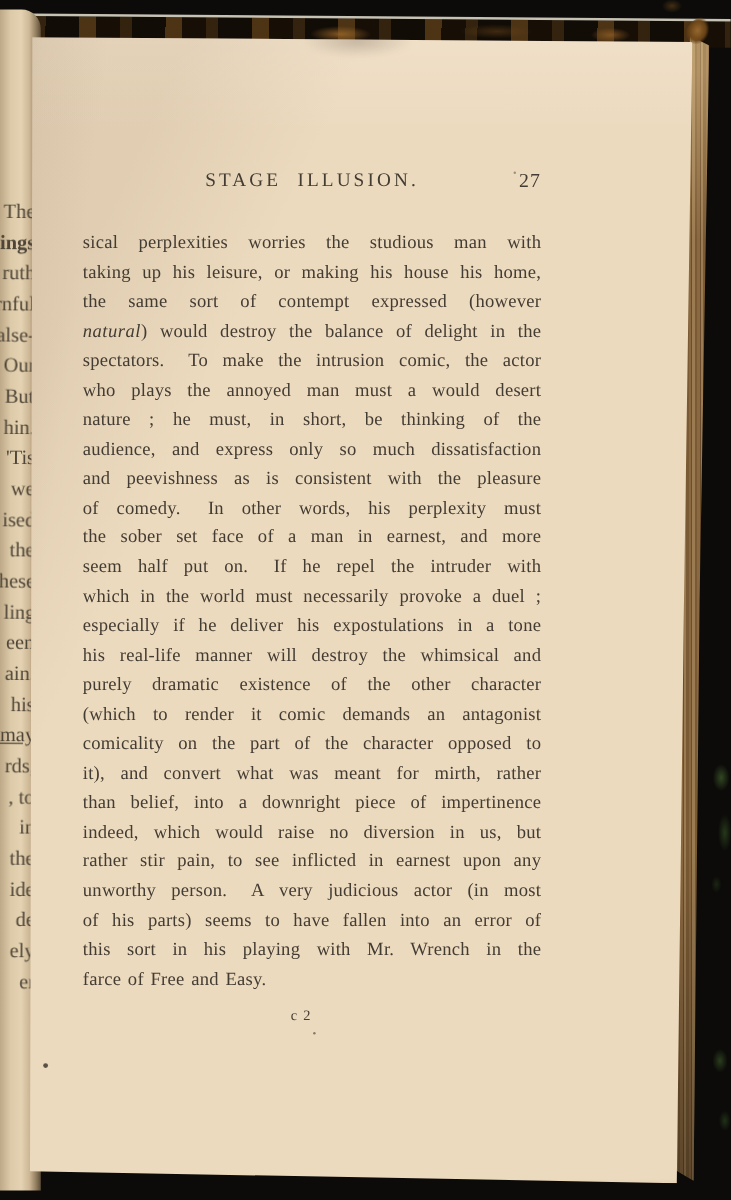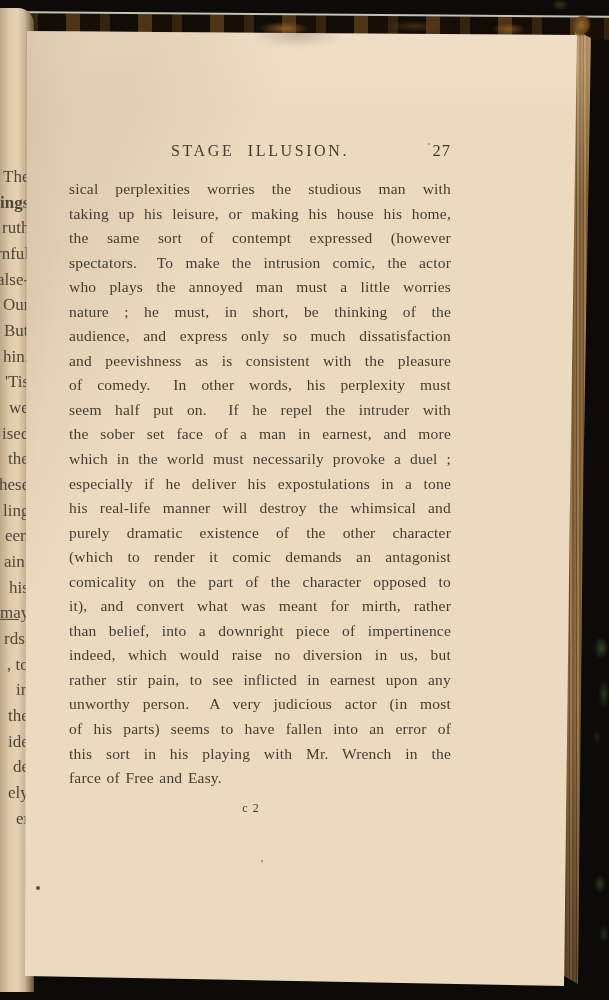--- a/index.html
+++ b/index.html
@@ -78,21 +78,21 @@
   .text-block{
     position:absolute; left:69px; top:142px; width:382px;
     color:#433c33;
   }
   .header{position:relative; height:24px;}
   .running-title{
     position:absolute; left:50%; transform:translateX(-50%);
     font-size:16px; letter-spacing:2.6px; word-spacing:7px; white-space:nowrap;
   }
   .page-number{position:absolute; right:0; top:-1px; font-size:16.5px; letter-spacing:1px;}
-  .body{margin-top:14px; font-size:15.5px;}
+  .body{margin-top:28px; font-size:15.5px;}
   .bline{
     height:24.55px; overflow:hidden;
     text-align:justify; word-spacing:1.5px; letter-spacing:.2px;
   }
   .bline.fill{text-align-last:justify; -moz-text-align-last:justify;}
   .bline i{letter-spacing:.4px;}
   .sig{margin-top:7px; text-align:center; position:relative; left:-9px; font-size:12px; letter-spacing:1px;}
 </style>
 </head>
 <body>
@@ -142,28 +142,29 @@
 
     <div class="text-block">
       <div class="header">
         <span class="running-title">STAGE ILLUSION.</span>
         <span class="page-number">27</span>
       </div>
       <div class="body">
           <div class="bline fill">sical perplexities worries the studious man with</div>
           <div class="bline fill">taking up his leisure, or making his house his home,</div>
           <div class="bline fill">the same sort of contempt expressed (however</div>
+          <div class="bline fill"><i>natural</i>) would destroy the balance of delight in the</div>
           <div class="bline fill">spectators.  To make the intrusion comic, the actor</div>
-          <div class="bline fill">who plays the annoyed man must a little worries</div>
+          <div class="bline fill">who plays the annoyed man must a would desert</div>
           <div class="bline fill">nature ; he must, in short, be thinking of the</div>
           <div class="bline fill">audience, and express only so much dissatisfaction</div>
           <div class="bline fill">and peevishness as is consistent with the pleasure</div>
           <div class="bline fill">of comedy.  In other words, his perplexity must</div>
+          <div class="bline fill">the sober set face of a man in earnest, and more</div>
           <div class="bline fill">seem half put on.  If he repel the intruder with</div>
-          <div class="bline fill">the sober set face of a man in earnest, and more</div>
           <div class="bline fill">which in the world must necessarily provoke a duel ;</div>
           <div class="bline fill">especially if he deliver his expostulations in a tone</div>
           <div class="bline fill">his real-life manner will destroy the whimsical and</div>
           <div class="bline fill">purely dramatic existence of the other character</div>
           <div class="bline fill">(which to render it comic demands an antagonist</div>
           <div class="bline fill">comicality on the part of the character opposed to</div>
           <div class="bline fill">it), and convert what was meant for mirth, rather</div>
           <div class="bline fill">than belief, into a downright piece of impertinence</div>
           <div class="bline fill">indeed, which would raise no diversion in us, but</div>
           <div class="bline fill">rather stir pain, to see inflicted in earnest upon any</div>

